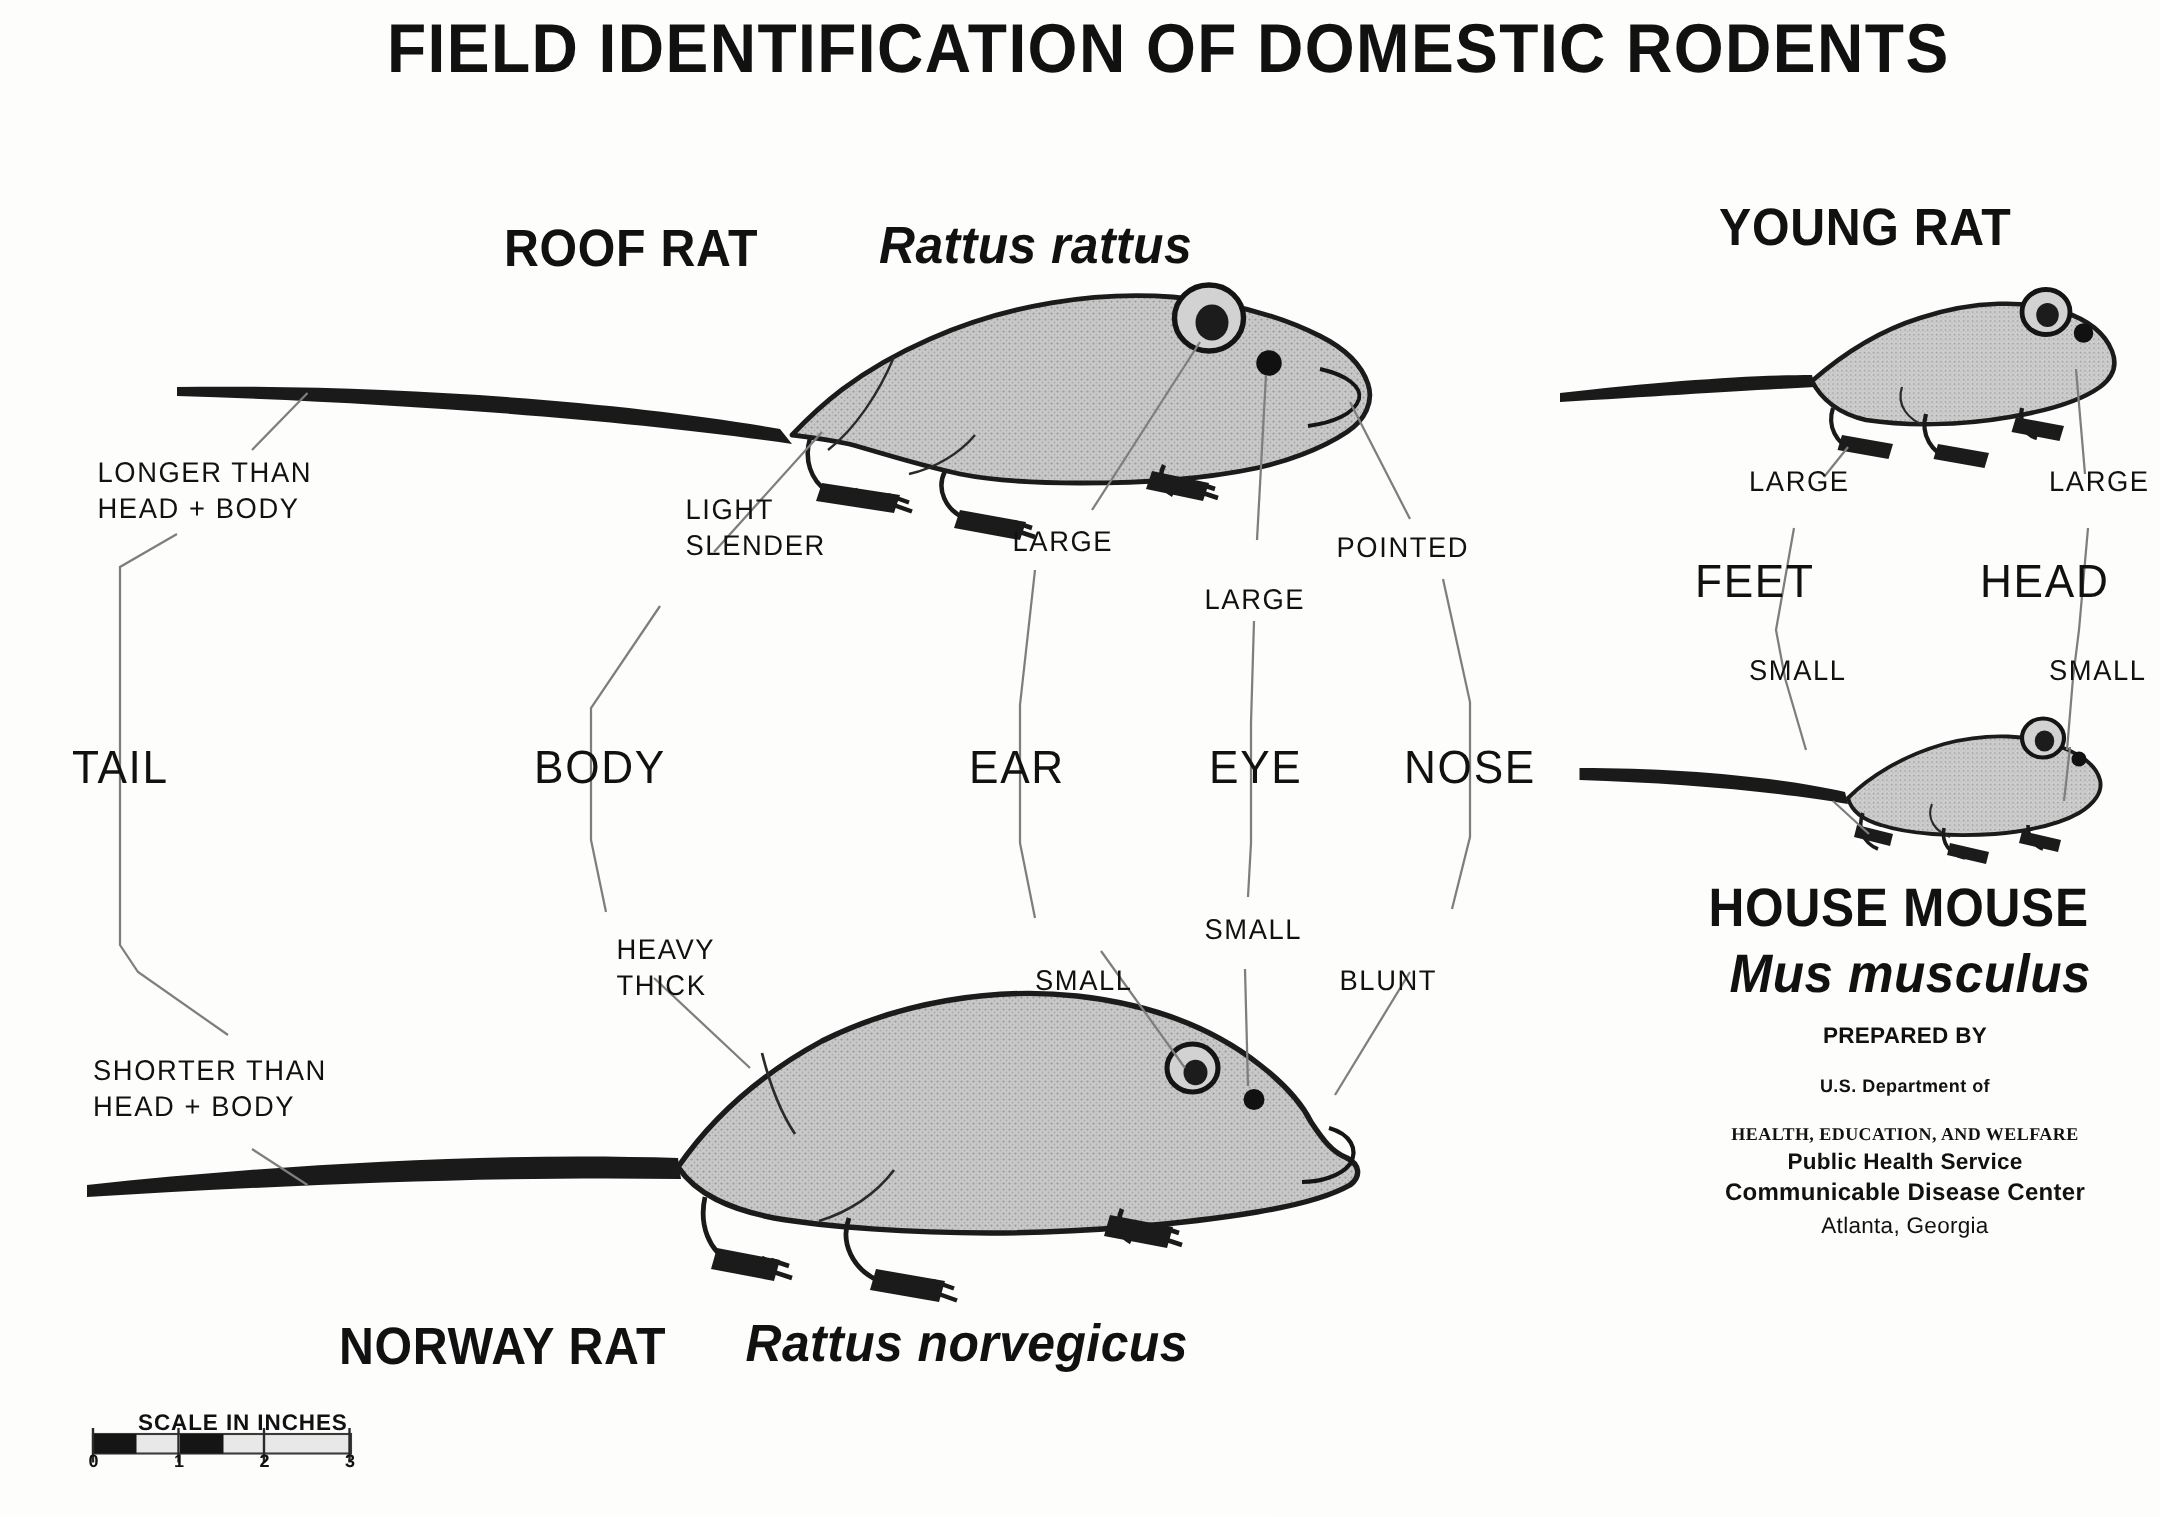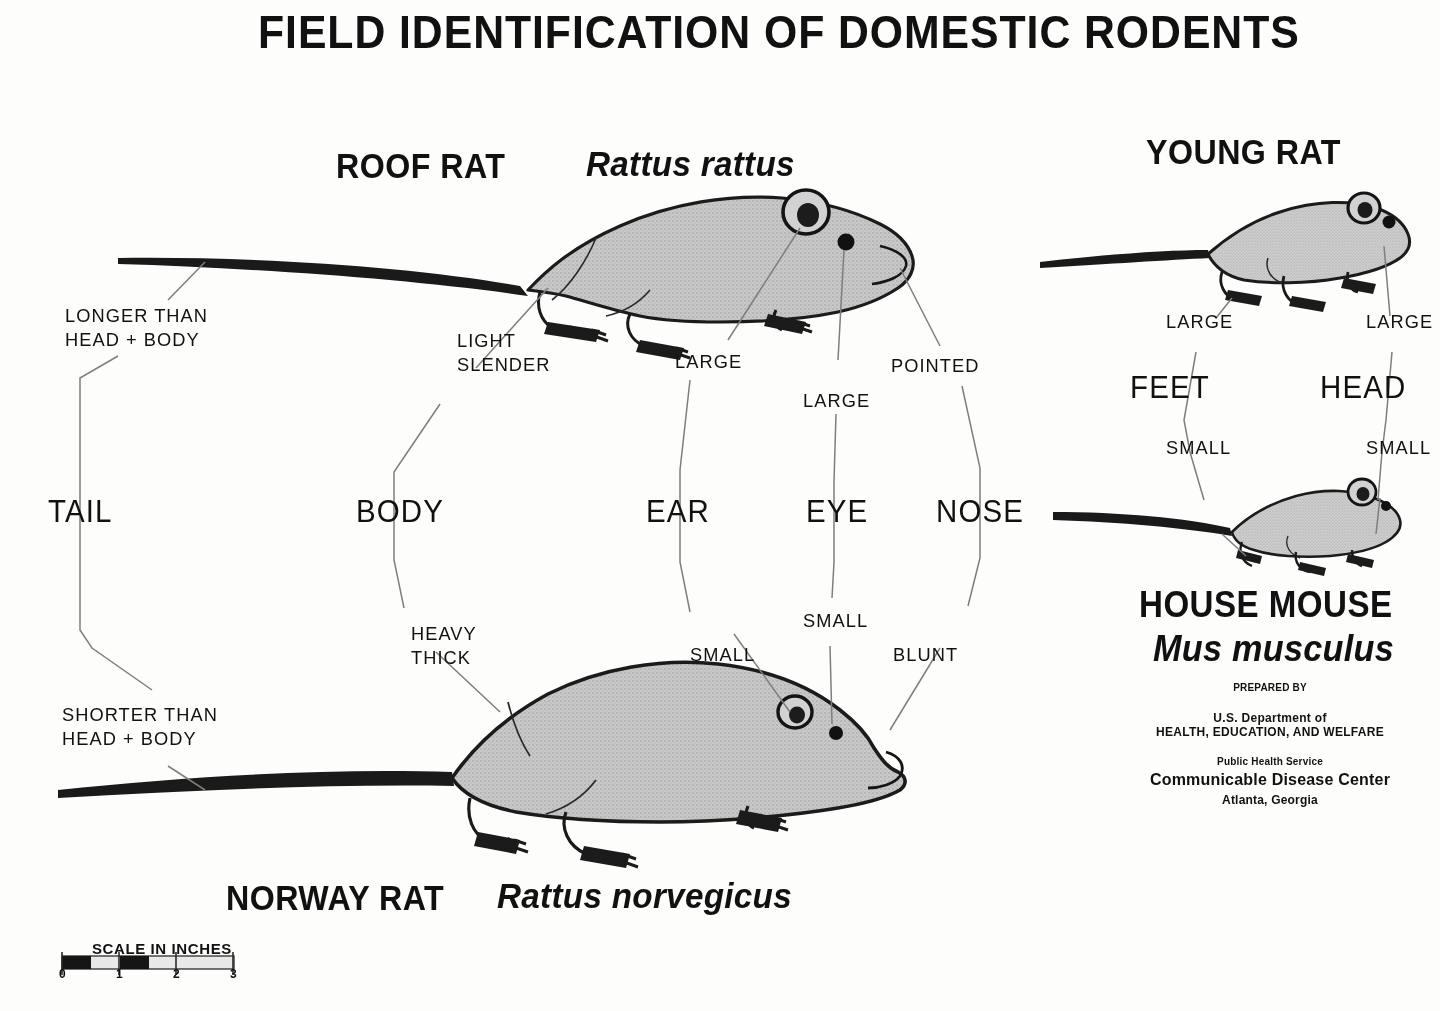--- a/index.html
+++ b/index.html
@@ -37,23 +37,23 @@
   .feature{
     font-size:31px;letter-spacing:1.2px;font-weight:400;
     transform:scaleX(0.95);transform-origin:left top;
   }
   .descr{
     font-size:19px;letter-spacing:1.1px;font-weight:400;
     transform:scaleX(0.96);transform-origin:left top;
   }
   .descr.c2{line-height:1.25;}
   .credit-l{font-size:12px;letter-spacing:0.3px;font-weight:bold;text-align:center;}
-  .credit-s{font-size:10px;letter-spacing:0.2px;font-weight:bold;text-align:center;}
+  .credit-s{font-size:15px;letter-spacing:0.2px;font-weight:bold;text-align:center;}
   .credit-b{font-size:16px;letter-spacing:0.2px;font-weight:bold;text-align:center;}
-  .credit-t{font-size:12px;letter-spacing:0.2px;font-weight:bold;text-align:center;}
+  .credit-t{font-size:15px;letter-spacing:0.2px;font-weight:normal;text-align:center;}
   .scale-cap{font-size:15px;letter-spacing:0.6px;font-weight:bold;}
   .scale-num{font-size:12px;font-weight:bold;}
 </style>
 </head>
 <body>
 
 <div id="poster">
 
   <svg id="art" viewBox="0 0 1440 1011">
     <defs>
@@ -277,22 +277,22 @@
   <div class="txt feature" style="left:1320px;top:372px;">HEAD</div>
 
   <div class="txt descr" style="left:1166px;top:312px;">LARGE</div>
   <div class="txt descr" style="left:1366px;top:312px;">LARGE</div>
   <div class="txt descr" style="left:1166px;top:438px;">SMALL</div>
   <div class="txt descr" style="left:1366px;top:438px;">SMALL</div>
 
   <div style="position:absolute;left:1120px;top:682px;width:300px;">
     <div class="credit-s">PREPARED BY</div>
     <div class="credit-l" style="margin-top:18px;">U.S. Department of</div>
-    <div class="credit-l" style="margin-top:0;">HEALTH, EDUCATION, AND WELFARE</div>
-    <div class="credit-s" style="margin-top:17px;">Public Health Service</div>
+    <div class="credit-l" style="margin-top:18px;font-family:Liberation Serif, serif;">HEALTH, EDUCATION, AND WELFARE</div>
+    <div class="credit-s" style="margin-top:2px;">Public Health Service</div>
     <div class="credit-b" style="margin-top:4px;">Communicable Disease Center</div>
     <div class="credit-t" style="margin-top:4px;">Atlanta, Georgia</div>
   </div>
 
   <div class="txt scale-cap" style="left:92px;top:941px;">SCALE IN INCHES</div>
   <div class="txt scale-num" style="left:59px;top:968px;">0</div>
   <div class="txt scale-num" style="left:116px;top:968px;">1</div>
   <div class="txt scale-num" style="left:173px;top:968px;">2</div>
   <div class="txt scale-num" style="left:230px;top:968px;">3</div>
 

